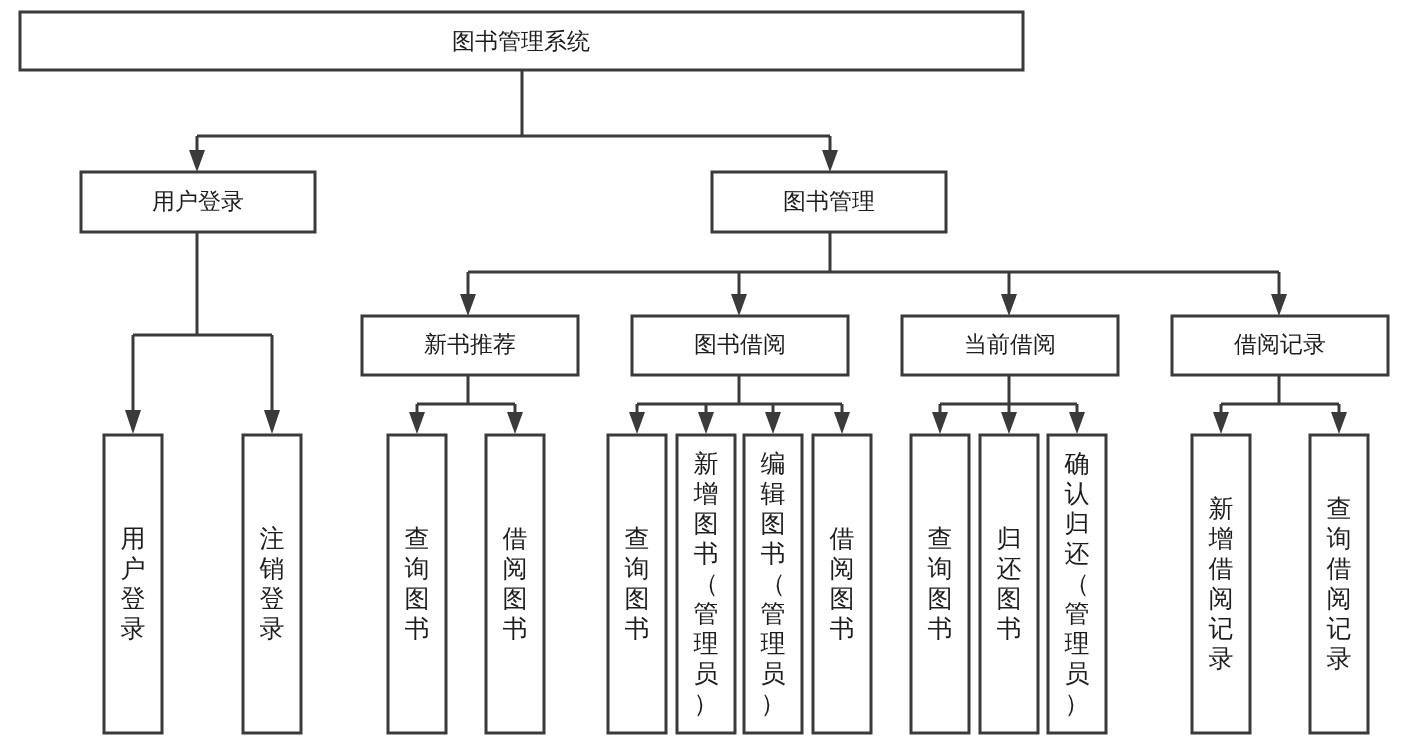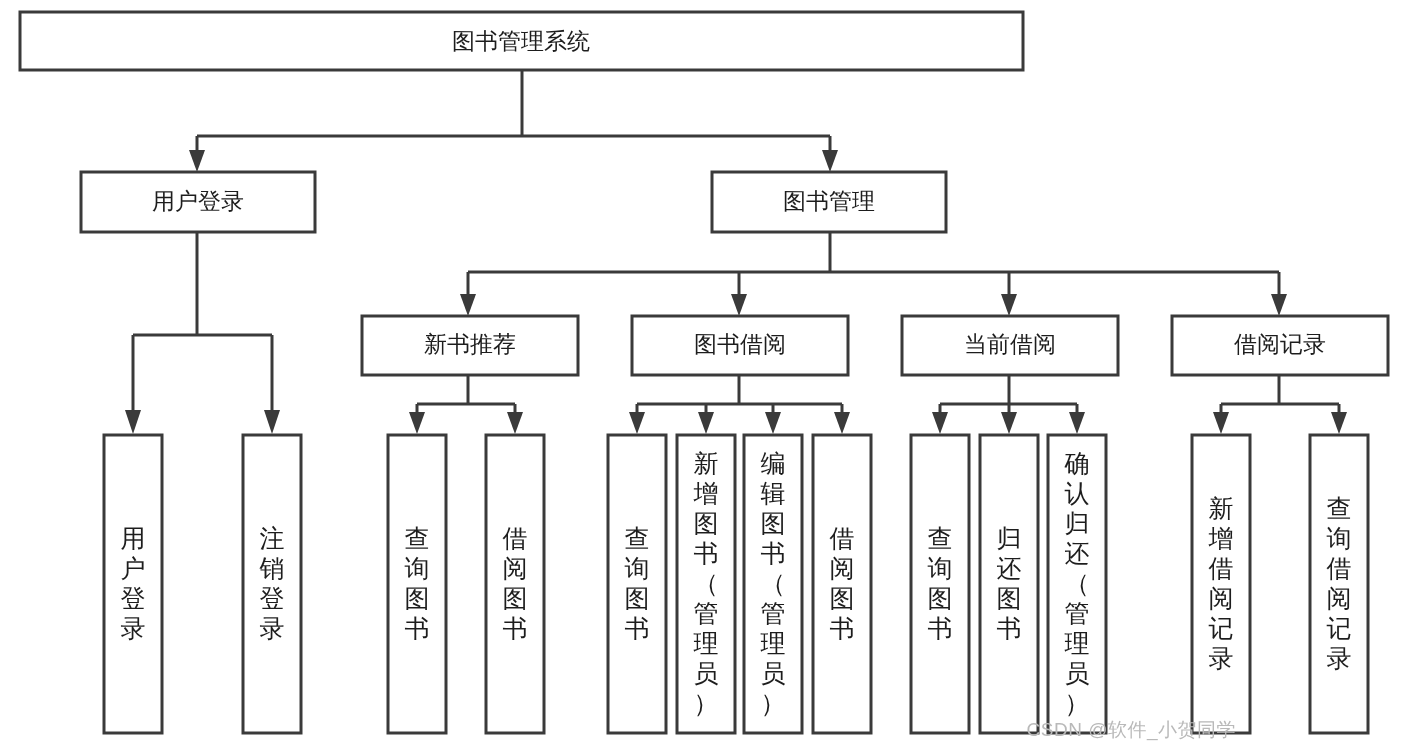--- a/index.html
+++ b/index.html
@@ -225,14 +225,13 @@
     <g>
       <rect class="node-rect" x="1192" y="435" width="58" height="298"></rect>
       <text class="node-label-v" x="1221" y="0"><tspan x="1221" y="517.4">新</tspan><tspan x="1221" y="547.4">增</tspan><tspan x="1221" y="577.4">借</tspan><tspan x="1221" y="607.4">阅</tspan><tspan x="1221" y="637.4">记</tspan><tspan x="1221" y="667.4">录</tspan></text>
     </g>
     <g>
       <rect class="node-rect" x="1310" y="435" width="58" height="298"></rect>
       <text class="node-label-v" x="1339" y="0"><tspan x="1339" y="517.4">查</tspan><tspan x="1339" y="547.4">询</tspan><tspan x="1339" y="577.4">借</tspan><tspan x="1339" y="607.4">阅</tspan><tspan x="1339" y="637.4">记</tspan><tspan x="1339" y="667.4">录</tspan></text>
     </g>
   </svg>
 
-  <div class="watermark">CSDN @软件_小贺同学</div>
 </div>
 
 </body></html>

